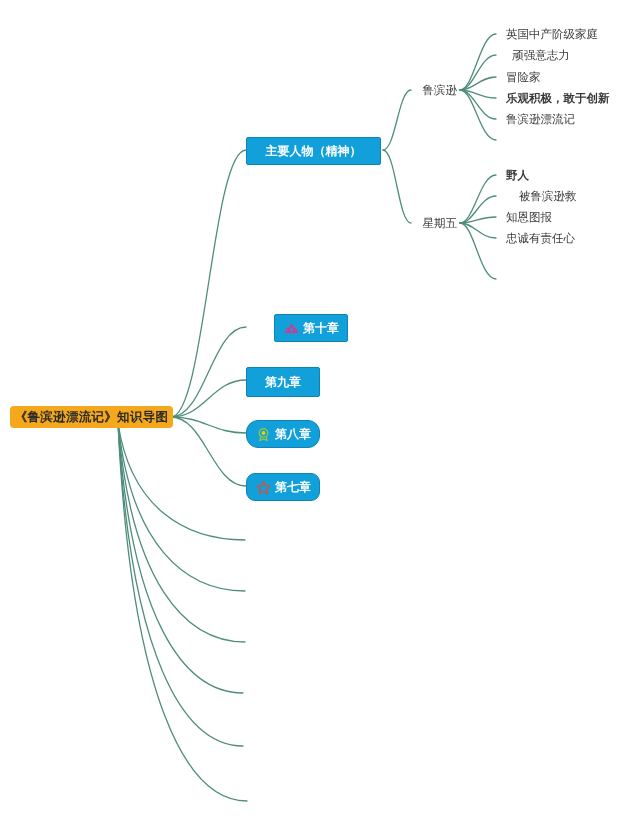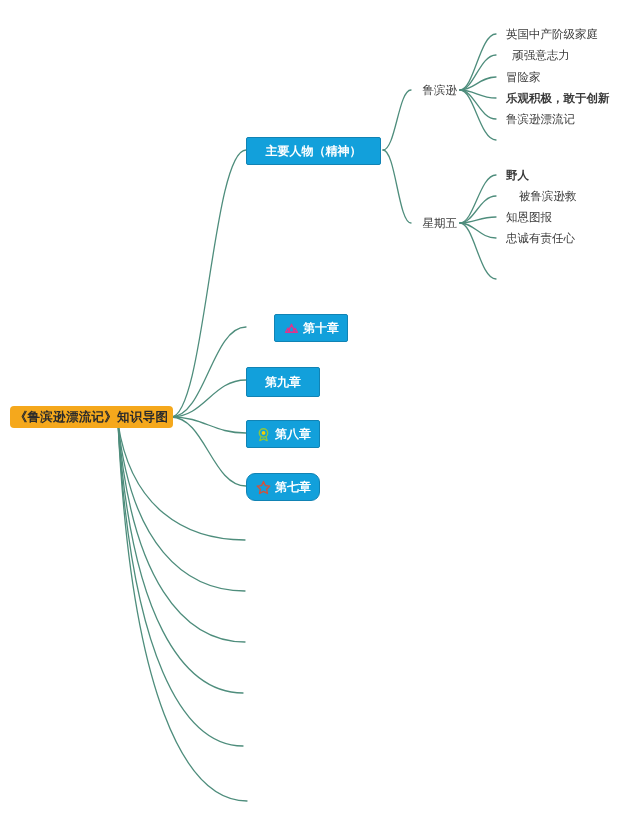--- a/index.html
+++ b/index.html
@@ -166,21 +166,21 @@
             <path d="M8 3.5 L11.6 12 H4.4 Z" fill="none" stroke="#e0338c" stroke-width="1.5" stroke-linejoin="round"></path>
             <path d="M4.2 7.5 L1.6 12 H6.4 Z" fill="none" stroke="#e0338c" stroke-width="1.4" stroke-linejoin="round"></path>
             <path d="M11.9 7.8 L14.4 12 H9.6 Z" fill="none" stroke="#e0338c" stroke-width="1.4" stroke-linejoin="round"></path>
           </svg>
         </span>
         <span class="nb-label">第十章</span>
       </div>
       <div class="node node-blue" style="left: 246px; top: 367px; width: 74px; height: 30px;">
         <span class="nb-label">第九章</span>
       </div>
-      <div class="node node-blue" style="left: 246px; top: 420px; width: 74px; height: 26px;">
+      <div class="node node-blue" style="left: 246px; top: 420px; width: 74px; height: 26px; border-radius: 12px;">
         <span class="ic">
           <svg viewBox="0 0 16 16" width="15" height="15">
             <circle cx="8" cy="6.3" r="4.5" fill="none" stroke="#8dc63f" stroke-width="1.5"></circle>
             <circle cx="8" cy="6.3" r="2" fill="#f5d000"></circle>
             <path d="M5.3 10 L4.1 14.6 L8 12.6 L11.9 14.6 L10.7 10" fill="none" stroke="#8dc63f" stroke-width="1.4" stroke-linejoin="round"></path>
           </svg>
         </span>
         <span class="nb-label">第八章</span>
       </div>
       <div class="node node-blue" style="left: 246px; top: 473px; width: 74px; height: 26px; border-radius: 9px;">

